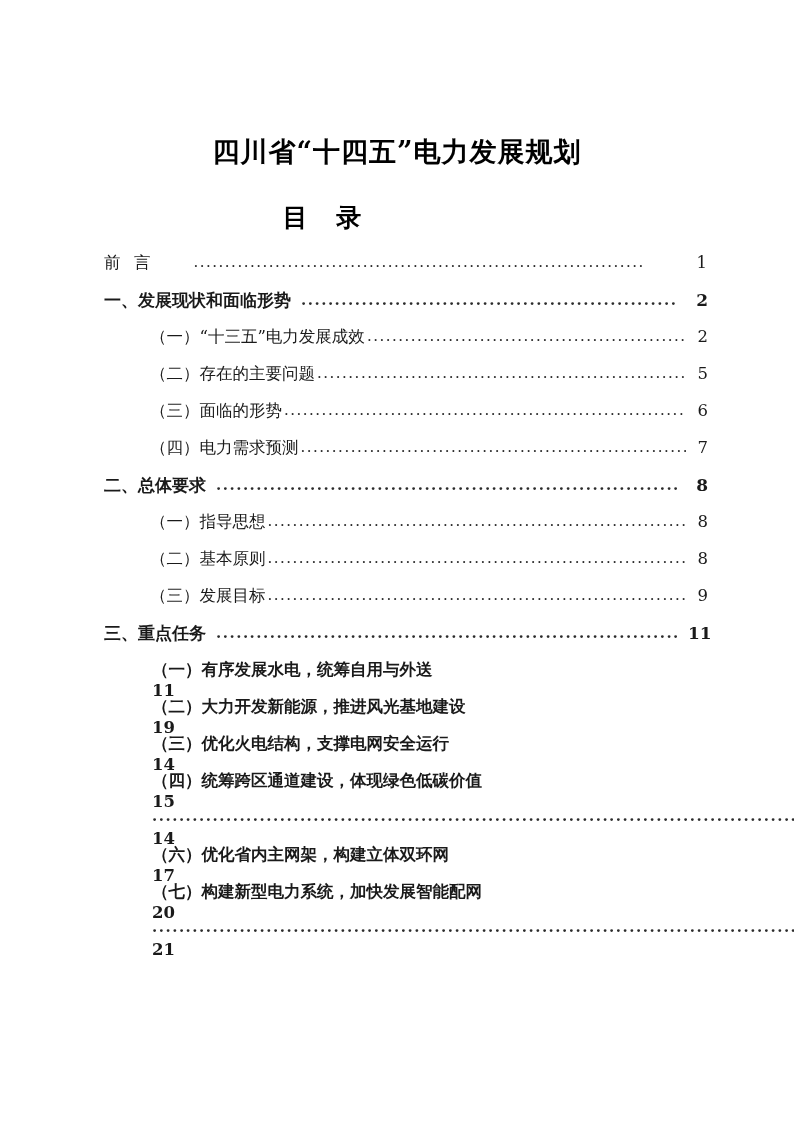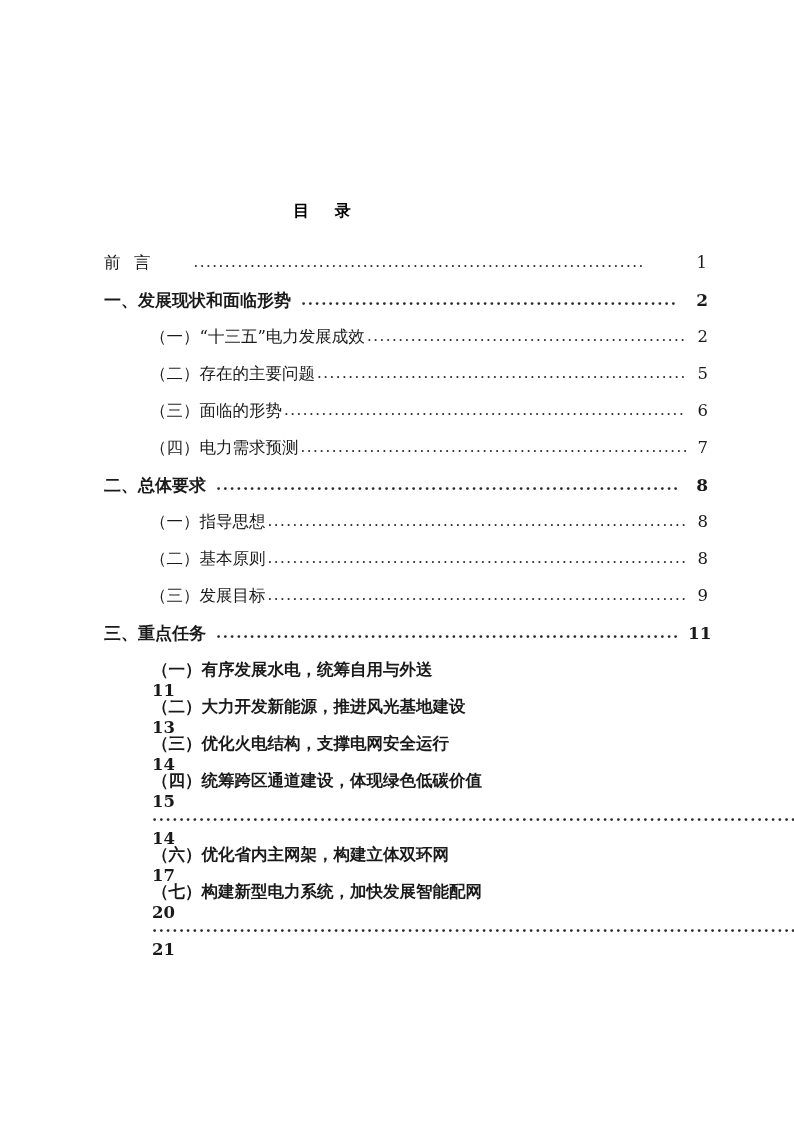--- a/index.html
+++ b/index.html
@@ -27,21 +27,21 @@
     font-weight: bold;
     letter-spacing: 1px;
     color: #000;
   }
   .toc-heading {
     position: absolute;
     top: 201px;
     left: 0;
     width: 654px;
     text-align: center;
-    font-size: 16px;
+    font-size: 25px;
     font-weight: bold;
     letter-spacing: 10px;
     color: #000;
   }
   .toc {
     position: absolute;
     top: 255px;
     left: 100px;
     width: 608px;
   }
@@ -89,20 +89,21 @@
   .lvl-2.bold {
     font-weight: bold;
     flex-direction: column;
   }
 </style>
 </head>
 <body>
 
 <div class="page">
 
+  <div class="doc-title">四川省“十四五”电力发展规划</div>
 
   <div class="toc-heading">目  录</div>
 
   <div class="toc" id="toc-container">
       <div class="toc-row lvl-front">
         <span class="label">前  言</span>
         <span class="dots">........................................................................................................................</span>
         <span class="pageno">1</span>
       </div>
       <div class="toc-row lvl-1">
@@ -156,21 +157,21 @@
         <span class="pageno">11</span>
       </div>
       <div class="toc-row lvl-2 bold">
         <span class="label">（一）有序发展水电，统筹自用与外送</span>
         <span class="dots">........................................................................................................................</span>
         <span class="pageno">11</span>
       </div>
       <div class="toc-row lvl-2 bold">
         <span class="label">（二）大力开发新能源，推进风光基地建设</span>
         <span class="dots">........................................................................................................................</span>
-        <span class="pageno">13</span>
+        <span class="pageno">19</span>
       </div>
       <div class="toc-row lvl-2 bold">
         <span class="label">（三）优化火电结构，支撑电网安全运行</span>
         <span class="dots">........................................................................................................................</span>
         <span class="pageno">14</span>
       </div>
       <div class="toc-row lvl-2 bold">
         <span class="label">（四）统筹跨区通道建设，体现绿色低碳价值</span>
         <span class="dots">........................................................................................................................</span>
         <span class="pageno">15</span>

